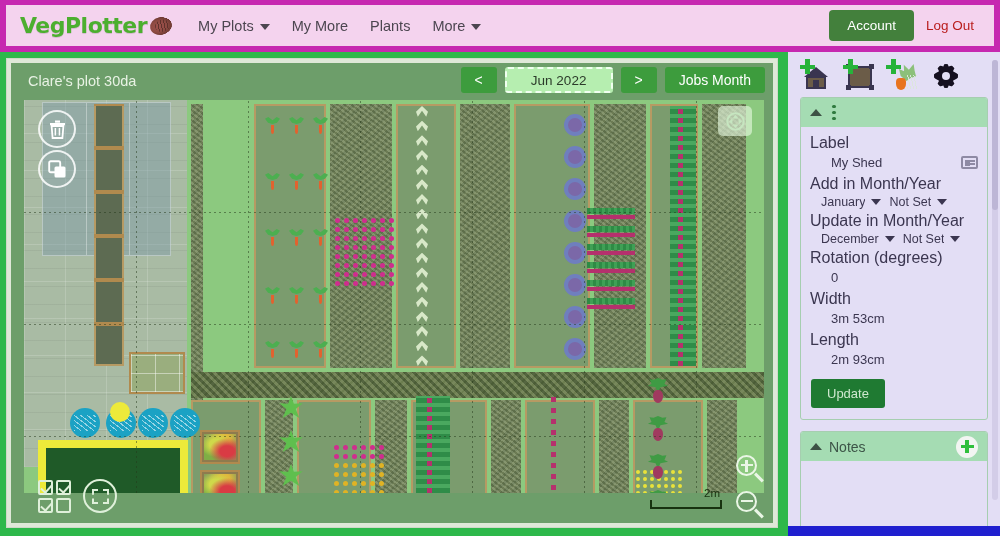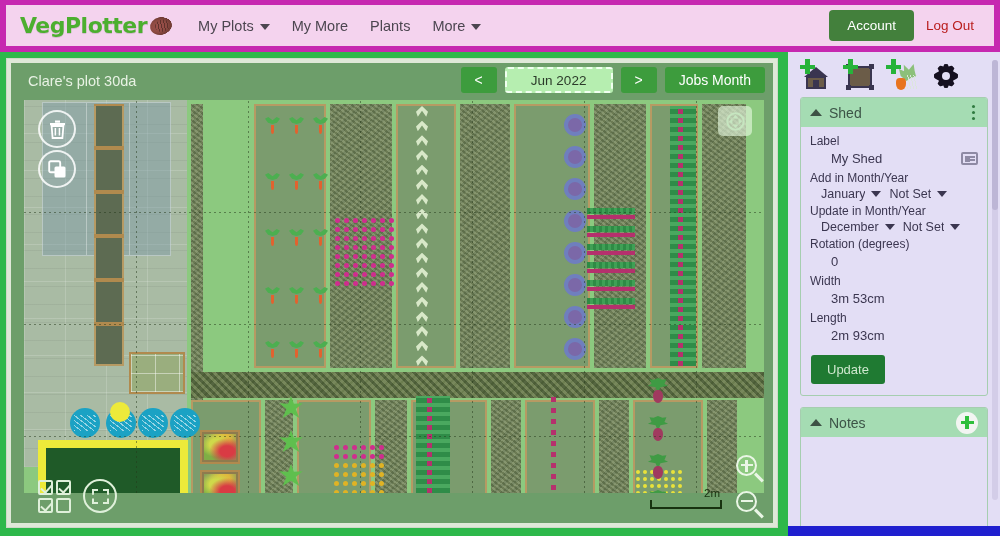--- a/index.html
+++ b/index.html
@@ -353,21 +353,21 @@
   .plus-circle {
     width: 22px; height: 22px; border-radius: 50%; background: #f2f5f2;
     display: flex; align-items: center; justify-content: center;
     cursor: pointer; position: relative;
   }
   .plus-circle::before, .plus-circle::after { content: ""; position: absolute; background: #2fbf3c; }
   .plus-circle::before { width: 13px; height: 3.5px; }
   .plus-circle::after { width: 3.5px; height: 13px; }
 
   .card-body { padding: 5px 9px 11px 9px; }
-  .field-label { font-size: 12px; color: #3b3650; margin: 2px 0 1px 0; }
+  .field-label { font-size: 16px; color: #3b3650; margin: 2px 0 1px 0; }
   .field-value {
     font-size: 13px; color: #3b3650; padding: 2px 0 3px 9px;
     display: flex; align-items: center; cursor: text;
   }
   .field-value span:first-child { flex: 1; margin-left: 12px; }
   .idcard-ico {
     width: 17px; height: 13px; border: 2px solid #8e8aa4; border-radius: 2px;
     position: relative; cursor: pointer;
   }
   .idcard-ico::before {
@@ -863,21 +863,20 @@
       </div>
       <div class="ico gear-ico">
         <span class="gear-out"></span>
           <span class="gear-in"></span>
       </div>
     </div>
 
     <div class="card">
       <div class="card-head">
         <span class="chev-up"></span>
-        <span class="card-title">Shed</span>
         <span class="kebab">
             <i></i>
             <i></i>
             <i></i>
           </span>
       </div>
       <div class="card-body">
 
         <div class="field-label">Label</div>
         <div class="field-value">

